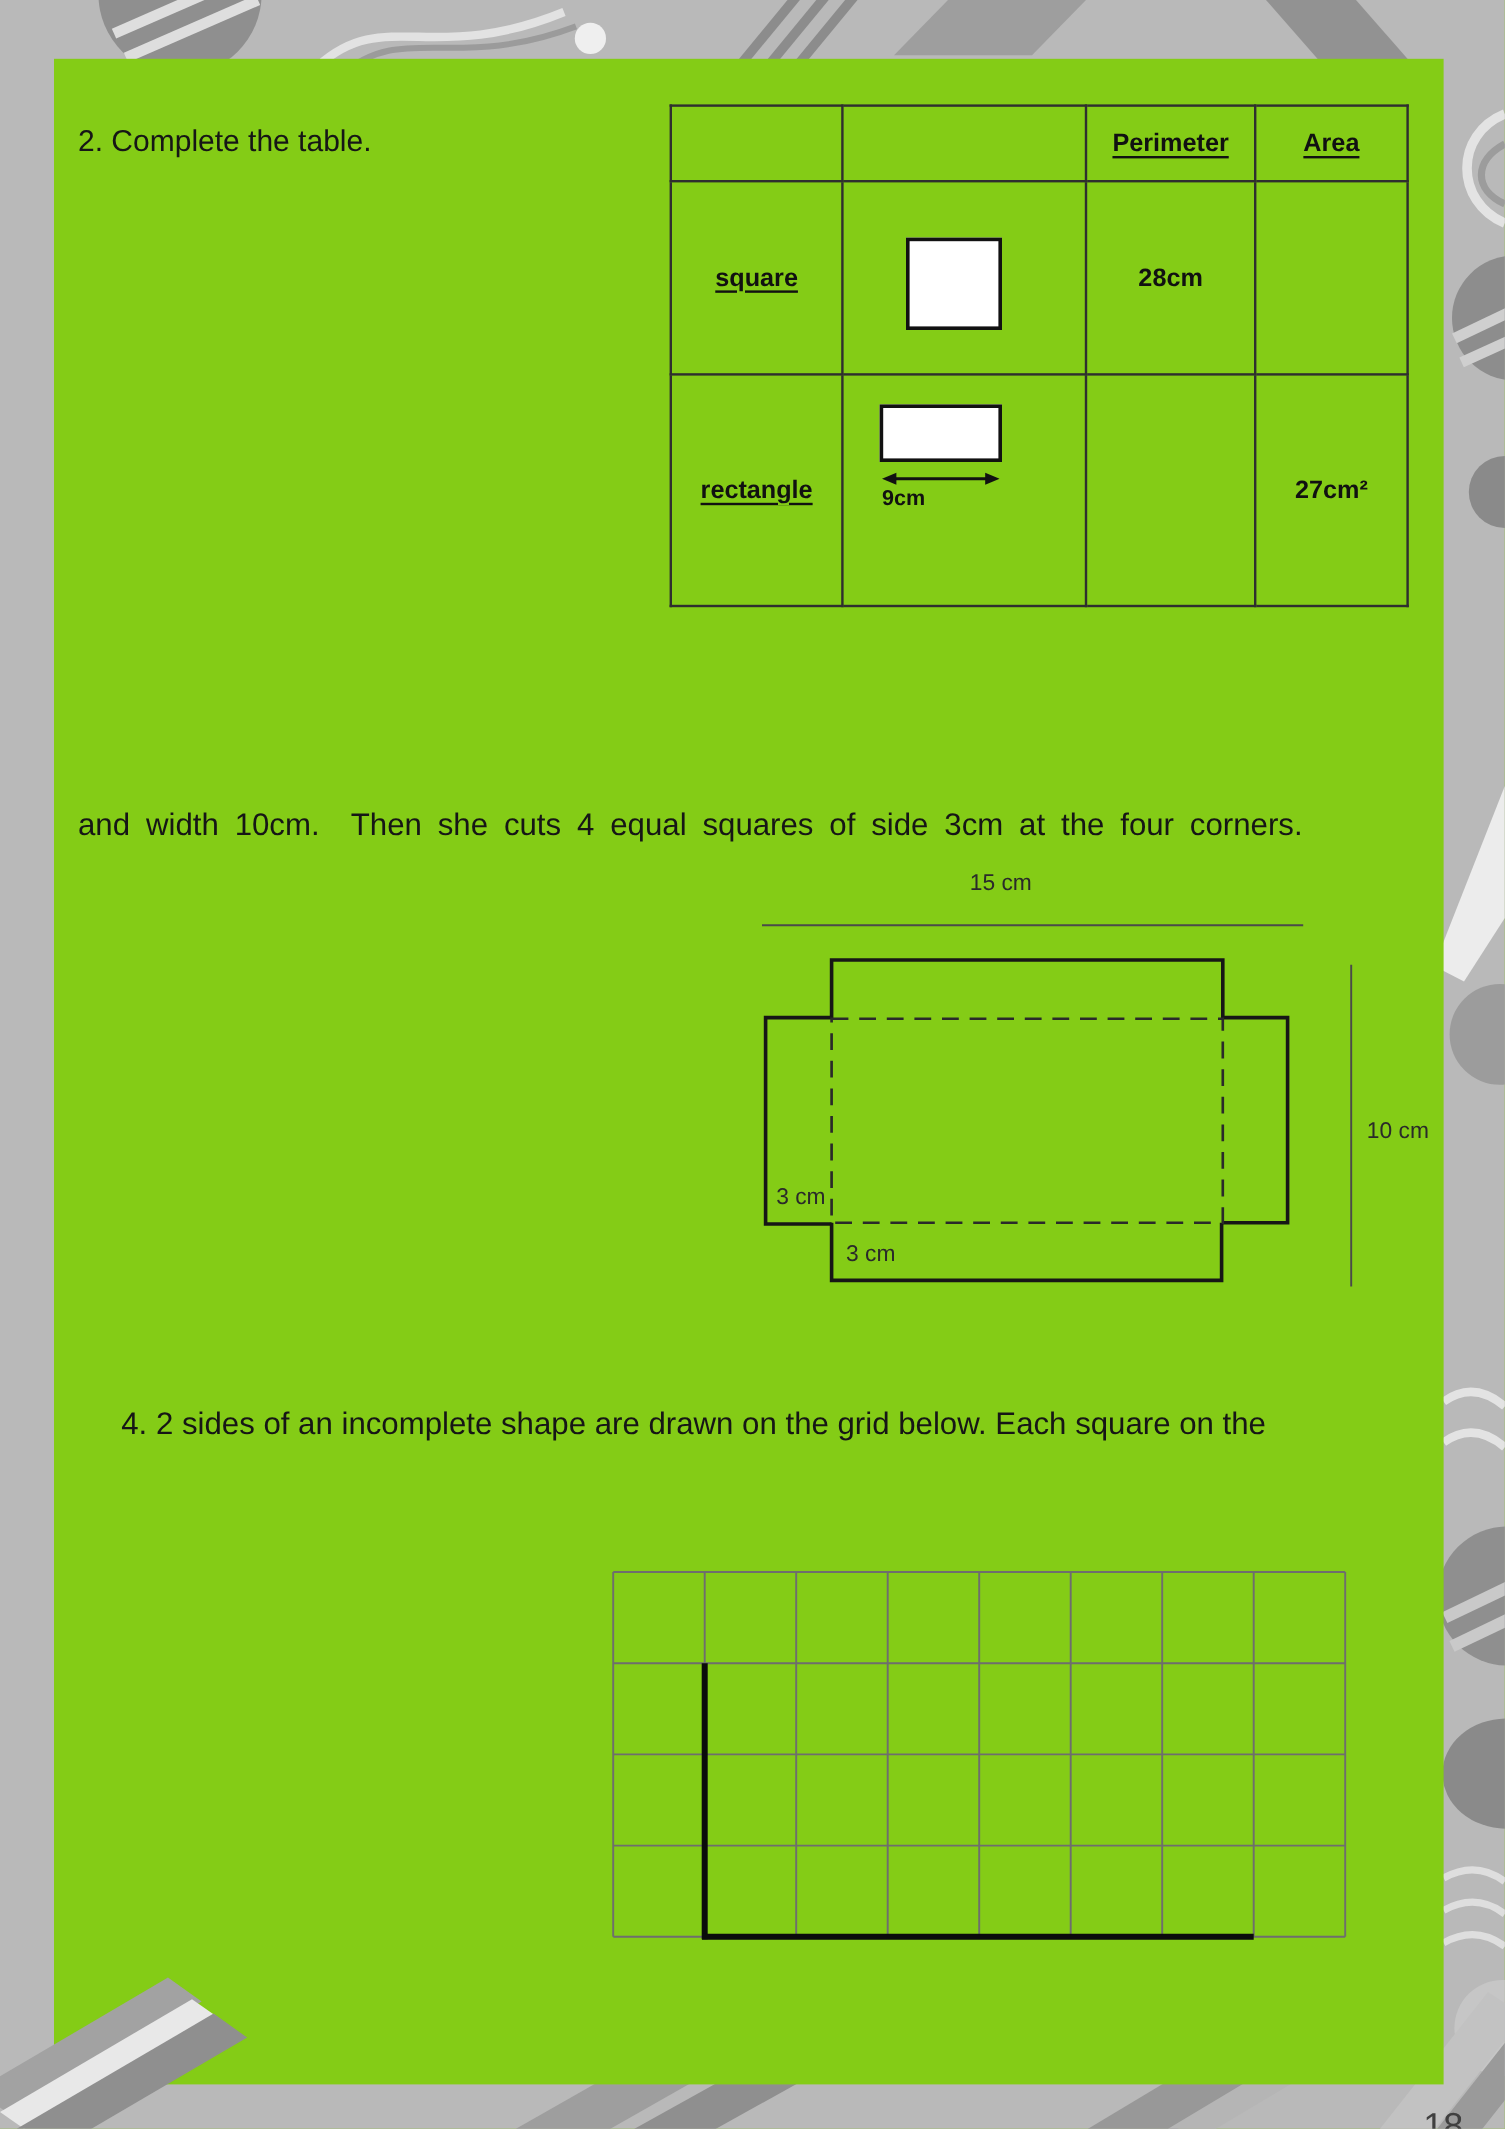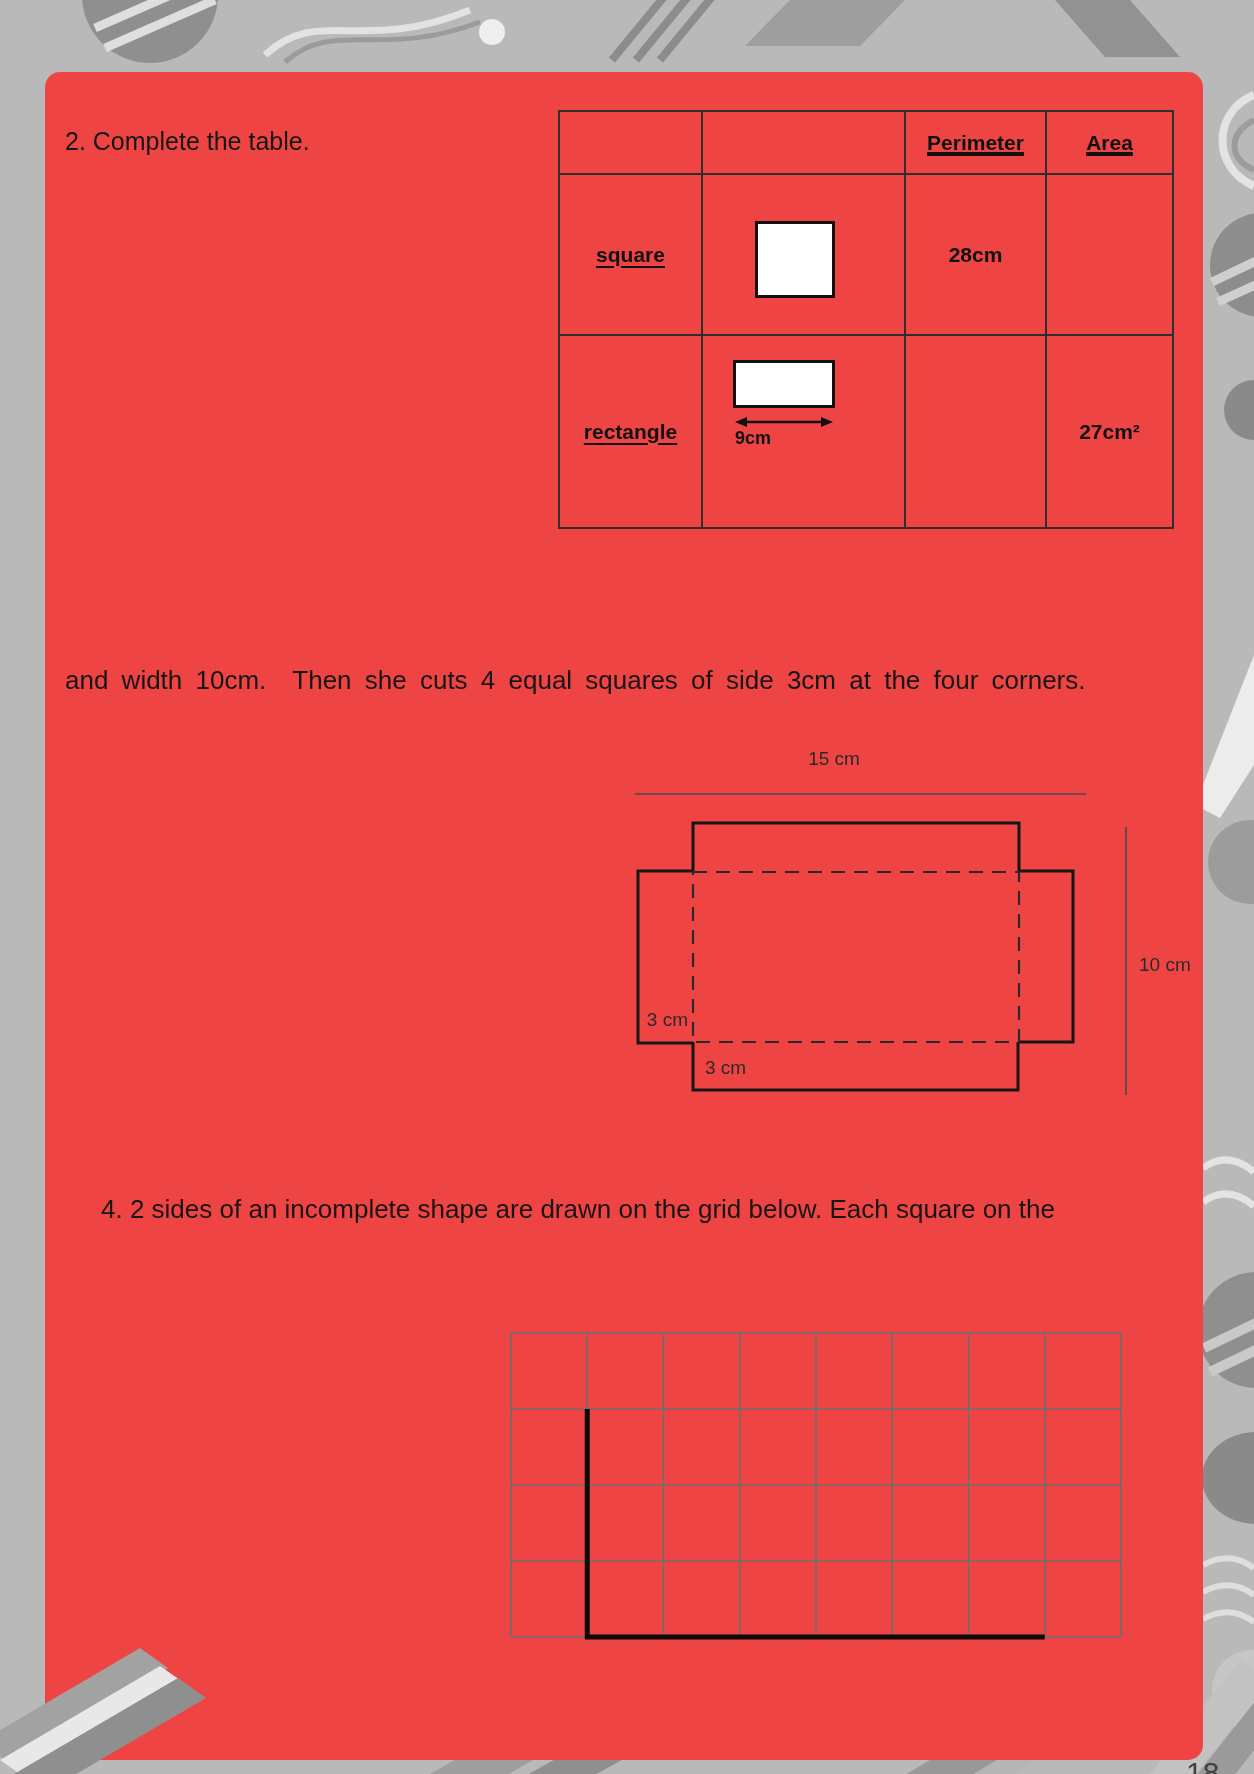--- a/index.html
+++ b/index.html
@@ -5,42 +5,42 @@
   html,body{margin:0;padding:0;}
   body{
     position:relative;width:1254px;height:1774px;overflow:hidden;
     background:#b9b9b9;
     font-family:"Liberation Sans", sans-serif;
     color:#1a1a1a;
   }
   .decor-layer{position:absolute;left:0;top:0;z-index:0;}
   .decor-layer.over{z-index:2;}
   .page{
-    position:absolute;left:45px;top:72px;width:1158px;height:1688px;
-    background:#ef4444;z-index:1;border-radius:15px;
+    position:absolute;left:45px;top:49px;width:1158px;height:1688px;
+    background:#84cc16;z-index:1;
   }
   .qtext{
     position:absolute;left:20px;font-size:26px;line-height:34px;
     white-space:pre-wrap;color:#161616;
   }
   .q2-prompt{top:52px;font-size:25px;}
-  .justify2{word-spacing:6px;}
+  .justify2{word-spacing:6px;margin-top:30px;}
   
   .ptable{
     position:absolute;left:513px;top:38px;
     border-collapse:collapse;table-layout:fixed;
   }
   .ptable td{
     border:2px solid #2f2f2f;padding:0;position:relative;
     text-align:center;vertical-align:middle;
     font-size:21px;font-weight:bold;color:#111;
   }
   .ptable .c0{width:141px;} .ptable .c1{width:201px;}
   .ptable .c2{width:139px;} .ptable .c3{width:125px;}
-  .ptable .r0 td{height:61px;text-decoration:underline;}
+  .ptable .r0 td{height:61px;}
   .ptable .r1 td{height:159px;}
   .ptable .r2 td{height:191px;}
   .u{text-decoration:underline;text-underline-offset:4px;}
   .shape-square{
     position:absolute;left:52px;top:46px;width:74px;height:71px;
     border:3px solid #111;background:#fff;
   }
   .shape-rect{
     position:absolute;left:30px;top:24px;width:96px;height:42px;
     border:3px solid #111;background:#fff;

